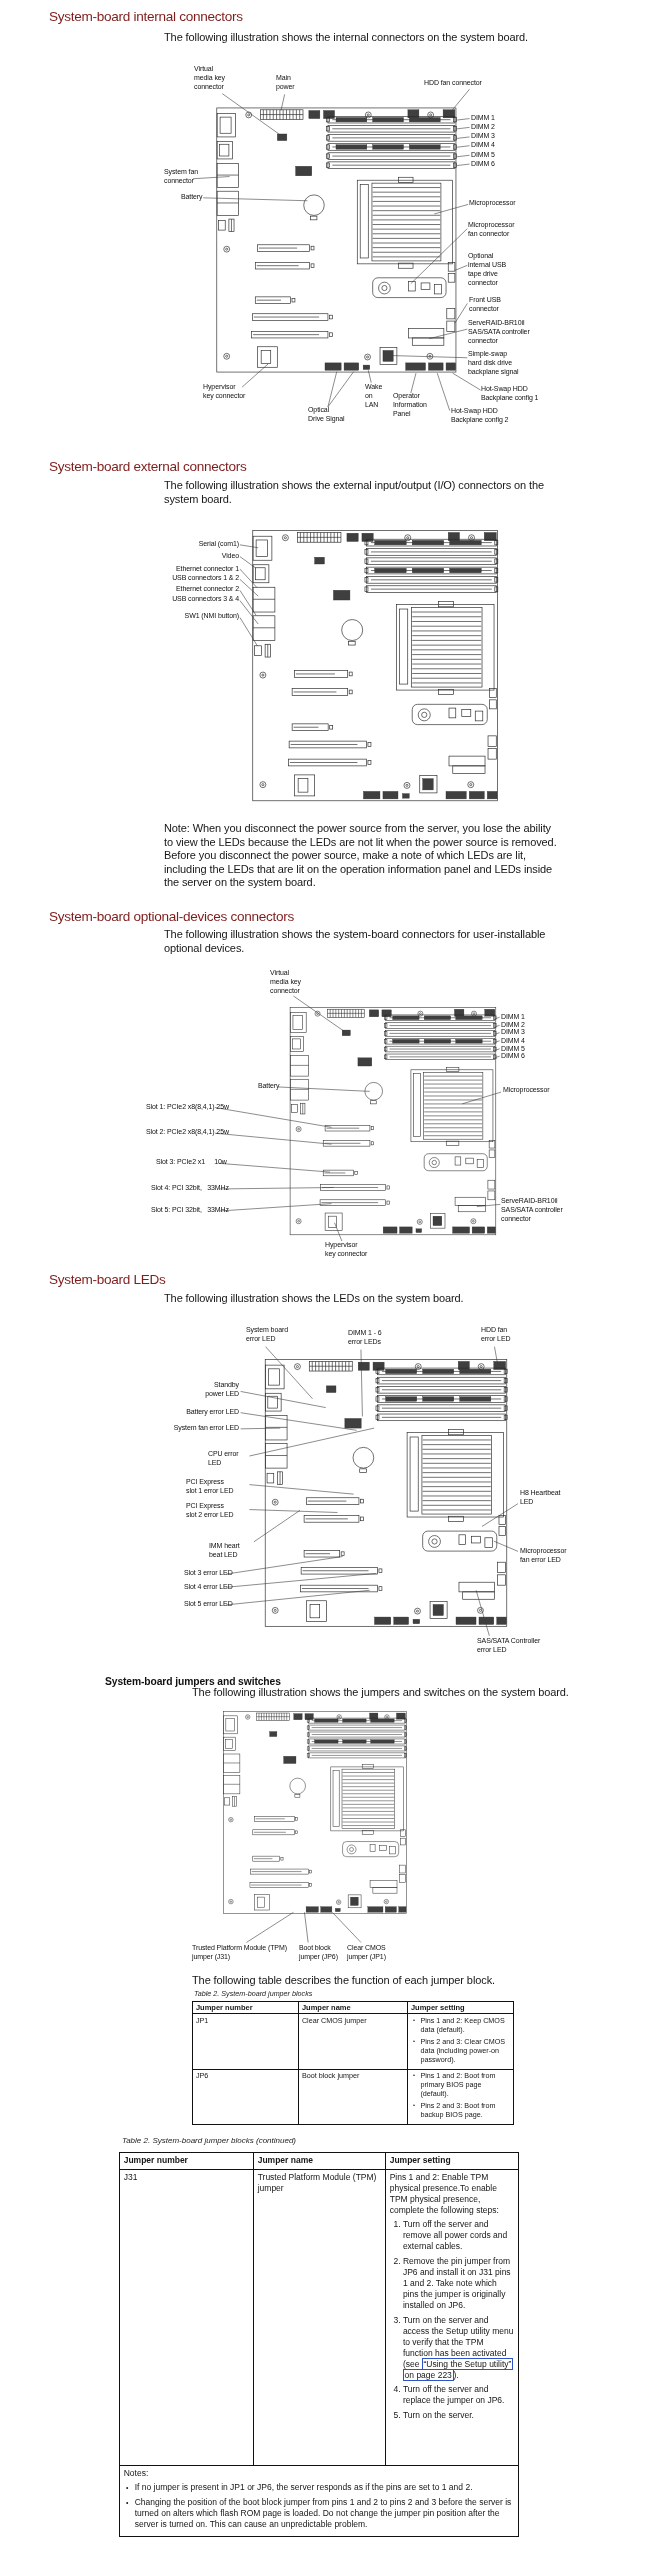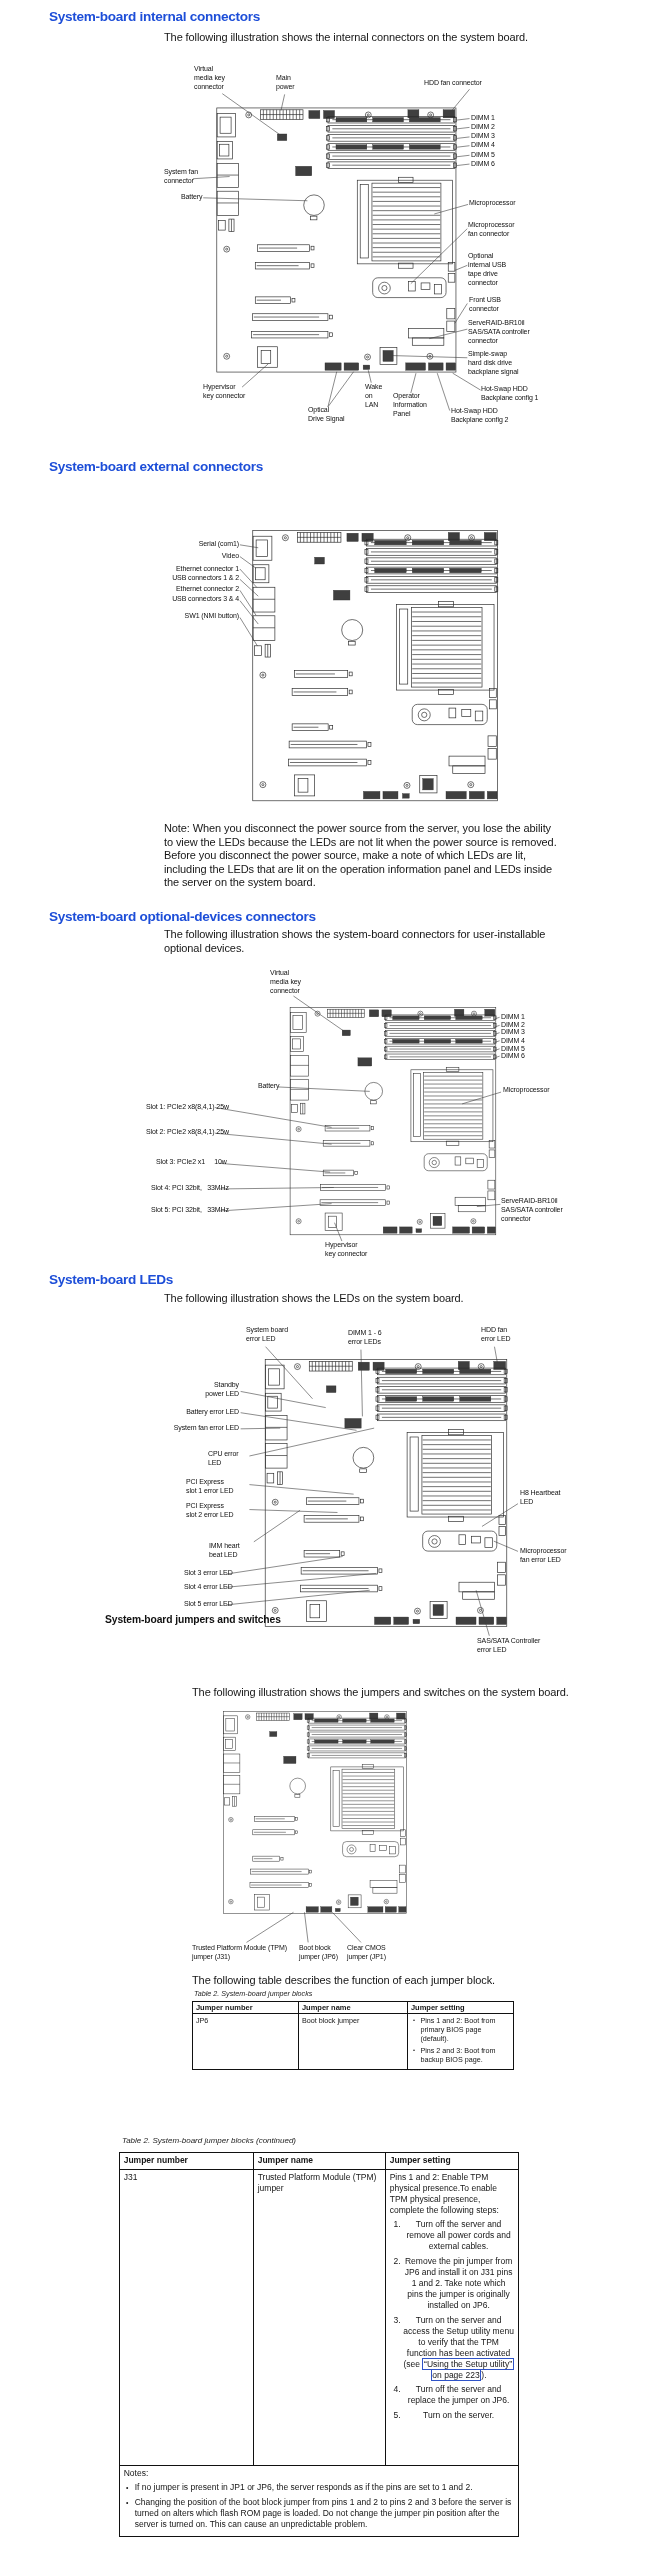--- a/index.html
+++ b/index.html
@@ -1,38 +1,38 @@
 <!DOCTYPE html>
 <html style="font-size:11.7px"><head>
 <meta charset="utf-8">
 <style>
   html,body{margin:0;padding:0;background:#fff;}
   .page{position:relative;width:650px;height:2576px;background:#ffffff;
         font-family:"Liberation Sans",sans-serif;color:#161616;overflow:hidden;}
-  .h1{position:absolute;font-size:13.6px;font-weight:bold;letter-spacing:-0.3px;white-space:nowrap;color:#1d4ed8;}
+  .h1{position:absolute;font-size:13.6px;font-weight:normal;letter-spacing:-0.3px;white-space:nowrap;color:#7f1d1d;}
   .h2{position:absolute;font-size:10.3px;font-weight:bold;letter-spacing:-0.1px;white-space:nowrap;color:#111;}
   .body-text{position:absolute;font-size:11px;line-height:13.6px;letter-spacing:-0.1px;white-space:pre-line;}
   .lb{position:absolute;font-size:7px;line-height:9px;letter-spacing:-0.1px;white-space:pre-line;color:#101010;}
   .rt{text-align:right;}
   .cap{position:absolute;font-style:italic;color:#1d1d1d;white-space:nowrap;}
   .cap1{font-size:7.2px;}
   .cap2{font-size:8px;}
   table{border-collapse:collapse;position:absolute;table-layout:fixed;background:#fff;}
   .t1{left:192px;top:2001px;width:321px;font-size:7.2px;line-height:9px;}
   .t1 th,.t1 td{border:0.7px solid #111;vertical-align:top;padding:1.5px 2.9px 2.2px 2.9px;text-align:left;}
   .t1 th{font-weight:bold;font-size:7.5px;padding-top:0.7px;padding-bottom:1.5px;}
   .t2{left:119px;top:2152px;width:399px;font-size:8.5px;line-height:11px;}
   .t2 th,.t2 td{border:0.7px solid #111;vertical-align:top;padding:2.2px 3.7px 2.9px 3.7px;text-align:left;}
   .t2 th{font-weight:bold;}
   ul.bl{list-style:none;margin:0;padding:0 0 0 1.5px;}
   ul.bl li{position:relative;padding-left:8px;margin-bottom:2.9px;}
   ul.bl li::before{content:"\2022";position:absolute;left:0.7px;top:0;font-size:0.8em;}
   .t2 ul.bl li{padding-left:9.5px;margin-bottom:3.7px;}
   ol.steps{margin:2.9px 0 0 0;padding-left:13.2px;}
-  ol.steps li{margin-bottom:3.7px;text-align:center;}
+  ol.steps li{margin-bottom:3.7px;}
   .cell-intro{margin-bottom:0;}
   .bold{font-weight:normal;}
   .plink{border:0.7px solid #2f53c7;padding:0 0.7px;
          -webkit-box-decoration-break:clone;box-decoration-break:clone;}
   svg.overlay{position:absolute;left:0;top:0;}
   .ln{fill:none;stroke:#2b2b2b;stroke-width:0.9;}
   .dk{fill:#3f3f3f;stroke:#2b2b2b;stroke-width:0.5;}
   .ld line{stroke:#3c3c3c;stroke-width:0.8;}
 </style>
 </head>
@@ -332,20 +332,22 @@
 Panel</div>
   <div class="lb" style="left:365px;top:382px">Wake
 on
 LAN</div>
   <div class="lb" style="left:308px;top:405px">Optical
 Drive Signal</div>
   <div class="lb" style="left:203px;top:382px">Hypervisor
 key connector</div>
 
   <div class="h1" style="left:49px;top:459px">System-board external connectors</div>
+  <div class="body-text" style="left:164px;top:479px;width:426px">The following illustration shows the external input/output (I/O) connectors on the
+system board.</div>
 
   <div class="lb rt" style="right:411px;top:539px">Serial (com1)</div>
   <div class="lb rt" style="right:411px;top:551px">Video</div>
   <div class="lb rt" style="right:411px;top:564px">Ethernet connector 1</div>
   <div class="lb rt" style="right:411px;top:573px">USB connectors 1 &amp; 2</div>
   <div class="lb rt" style="right:411px;top:584px">Ethernet connector 2</div>
   <div class="lb rt" style="right:411px;top:594px">USB connectors 3 &amp; 4</div>
   <div class="lb rt" style="right:411px;top:611px">SW1 (NMI button)</div>
 
   <div class="body-text" style="left:164px;top:822px;width:426px"><span class="bold">Note:</span> <span>When you disconnect the power source from the server, you lose the ability
@@ -404,21 +406,21 @@
   <div class="lb" style="left:184px;top:1568px">Slot 3 error LED</div>
   <div class="lb" style="left:184px;top:1582px">Slot 4 error LED</div>
   <div class="lb" style="left:184px;top:1599px">Slot 5 error LED</div>
   <div class="lb" style="left:520px;top:1488px">H8 Heartbeat
 LED</div>
   <div class="lb" style="left:520px;top:1546px">Microprocessor
 fan error LED</div>
   <div class="lb" style="left:477px;top:1636px">SAS/SATA Controller
 error LED</div>
 
-  <div class="h2" style="left:105px;top:1614px">System-board jumpers and switches</div>
+  <div class="h2" style="left:105px;top:1676px">System-board jumpers and switches</div>
   <div class="body-text" style="left:192px;top:1686px;width:411px">The following illustration shows the jumpers and switches on the system board.</div>
 
   <div class="lb" style="left:192px;top:1943px">Trusted Platform Module (TPM)
 jumper (J31)</div>
   <div class="lb" style="left:299px;top:1943px">Boot block
 jumper (JP6)</div>
   <div class="lb" style="left:347px;top:1943px">Clear CMOS
 jumper (JP1)</div>
 
   <div class="body-text" style="left:192px;top:1974px;width:411px">The following table describes the function of each jumper block.</div>
@@ -428,20 +430,30 @@
     <colgroup>
         <col style="width:106px">
         <col style="width:109px">
         <col style="width:106px">
       </colgroup>
     <tbody>
         <tr>
       <th>Jumper number</th>
       <th>Jumper name</th>
       <th>Jumper setting</th>
+    </tr>
+    <tr>
+      <td>JP1</td>
+      <td>Clear CMOS jumper</td>
+      <td>
+            <ul class="bl">
+              <li>Pins 1 and 2: Keep CMOS data (default).</li>
+              <li>Pins 2 and 3: Clear CMOS data (including power-on password).</li>
+            </ul>
+          </td>
     </tr>
     <tr>
       <td>JP6</td>
       <td>Boot block jumper</td>
       <td>
             <ul class="bl">
               <li>Pins 1 and 2: Boot from primary BIOS page (default).</li>
               <li>Pins 2 and 3: Boot from backup BIOS page.</li>
             </ul>
           </td>

